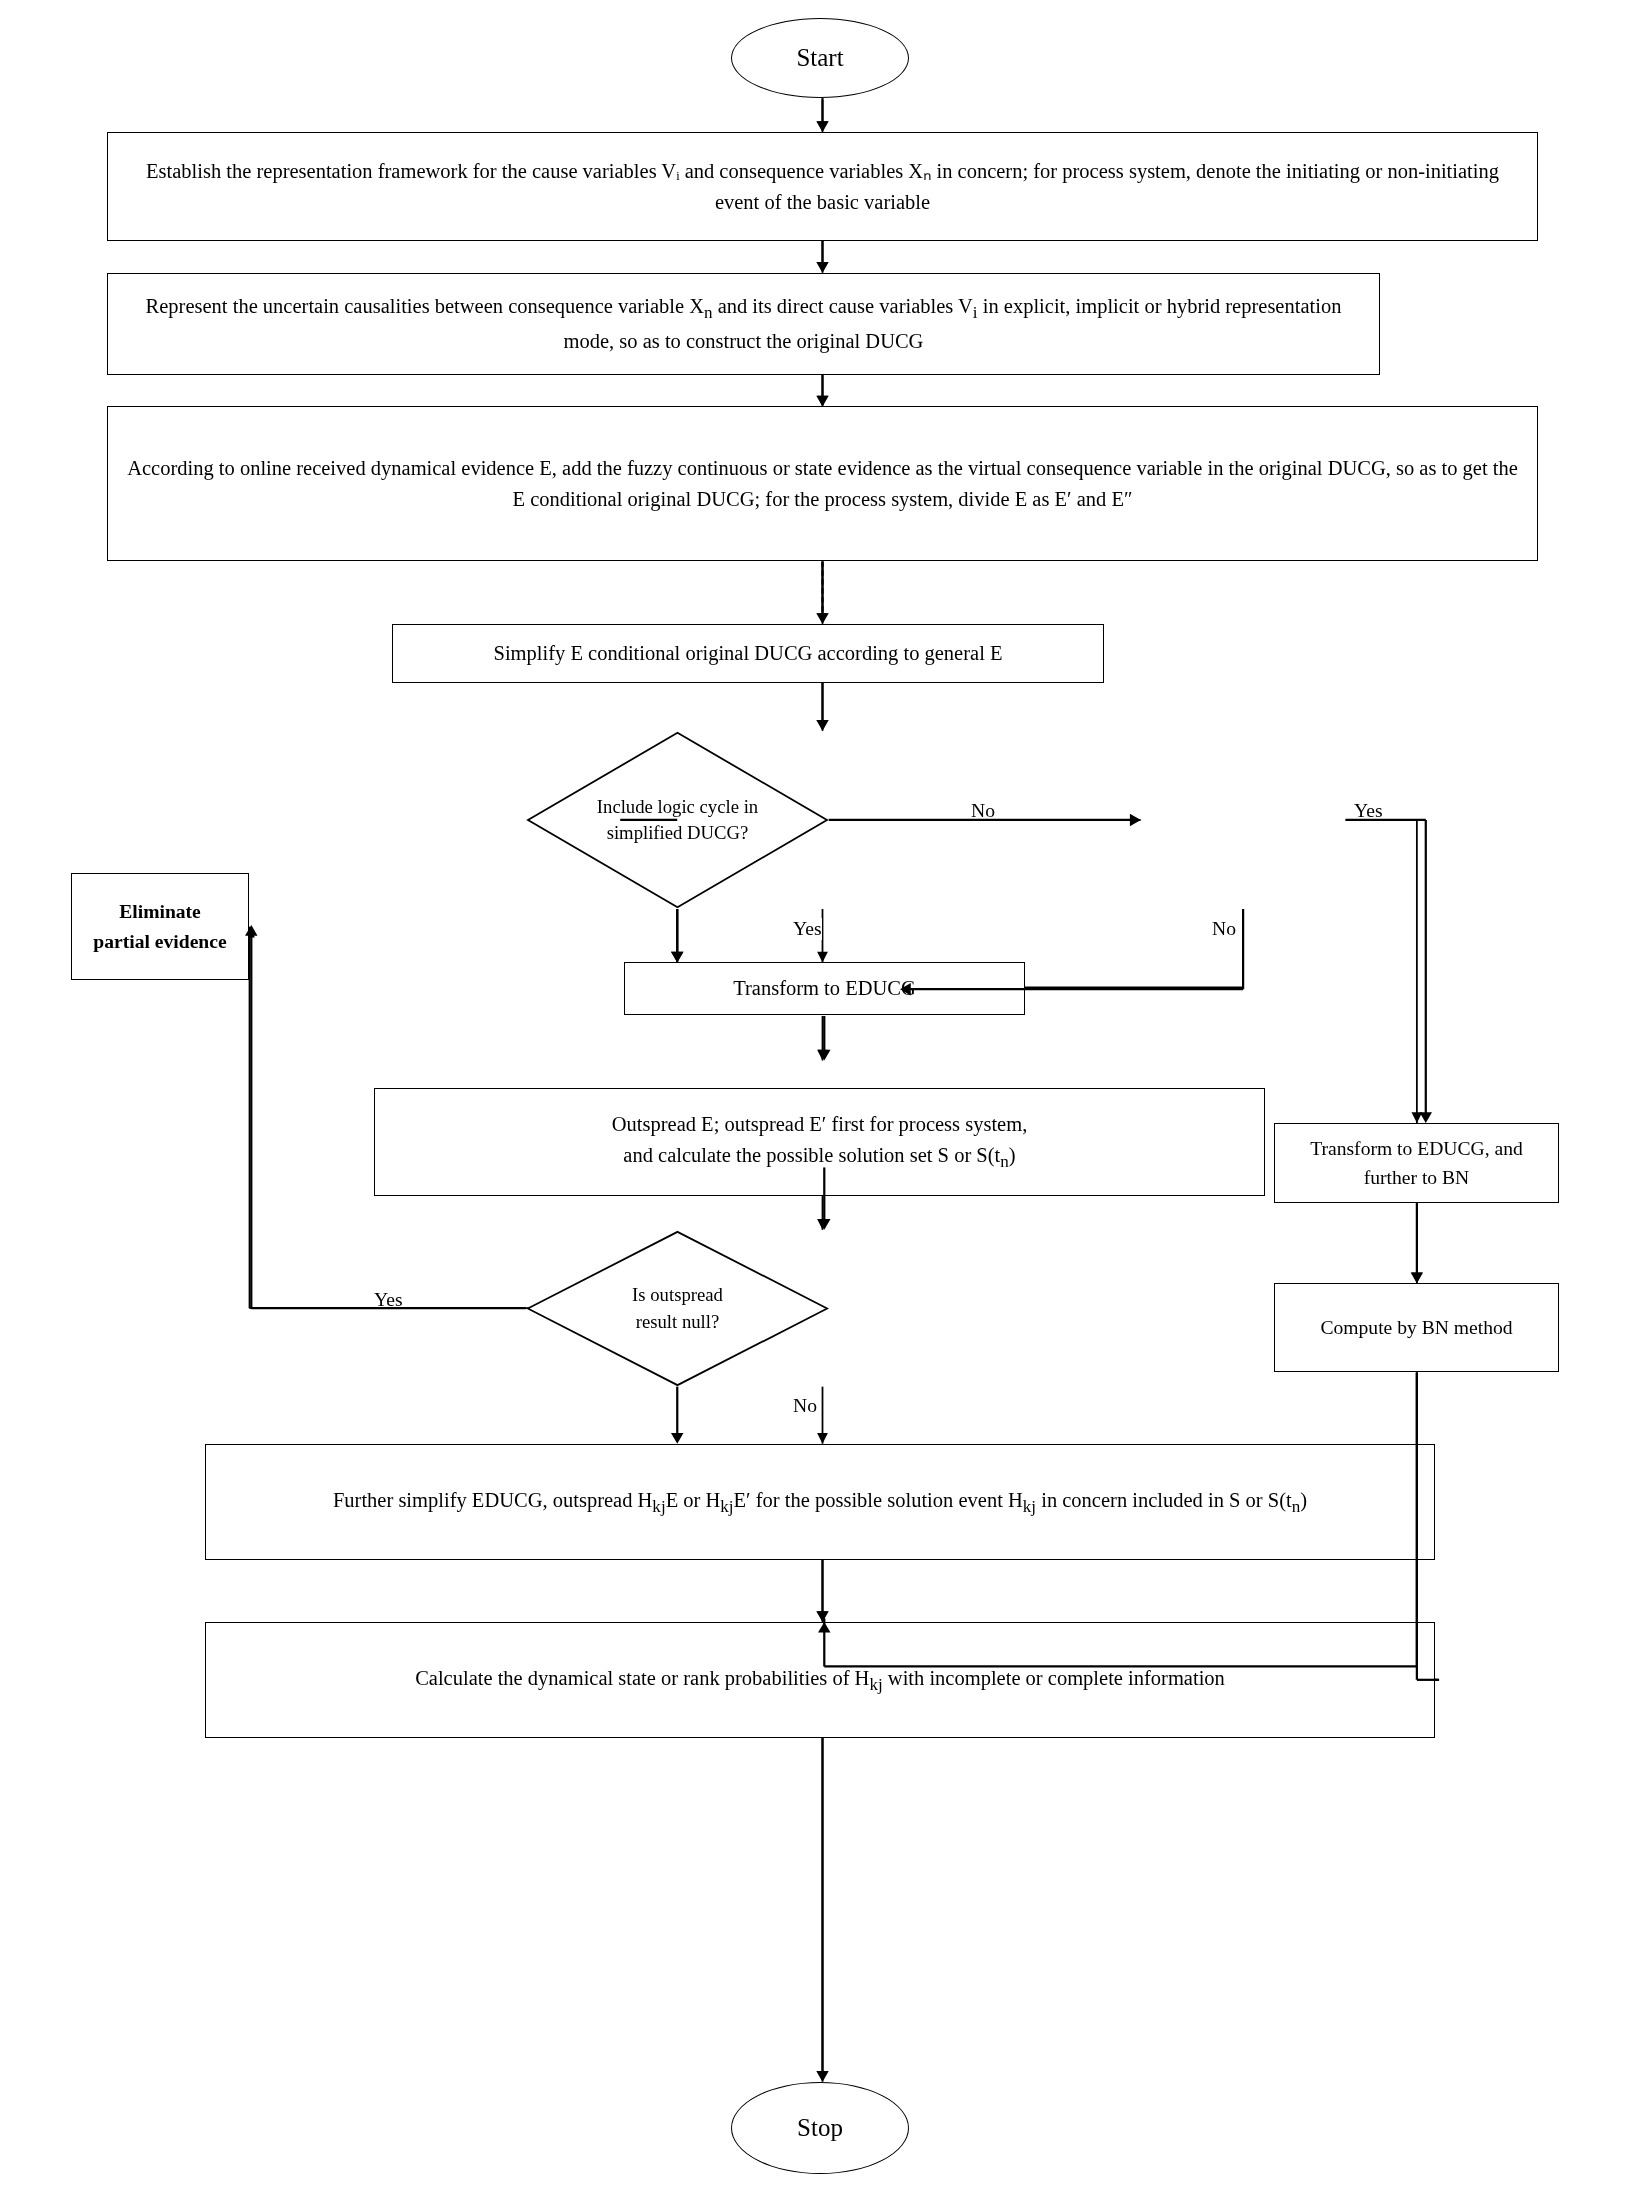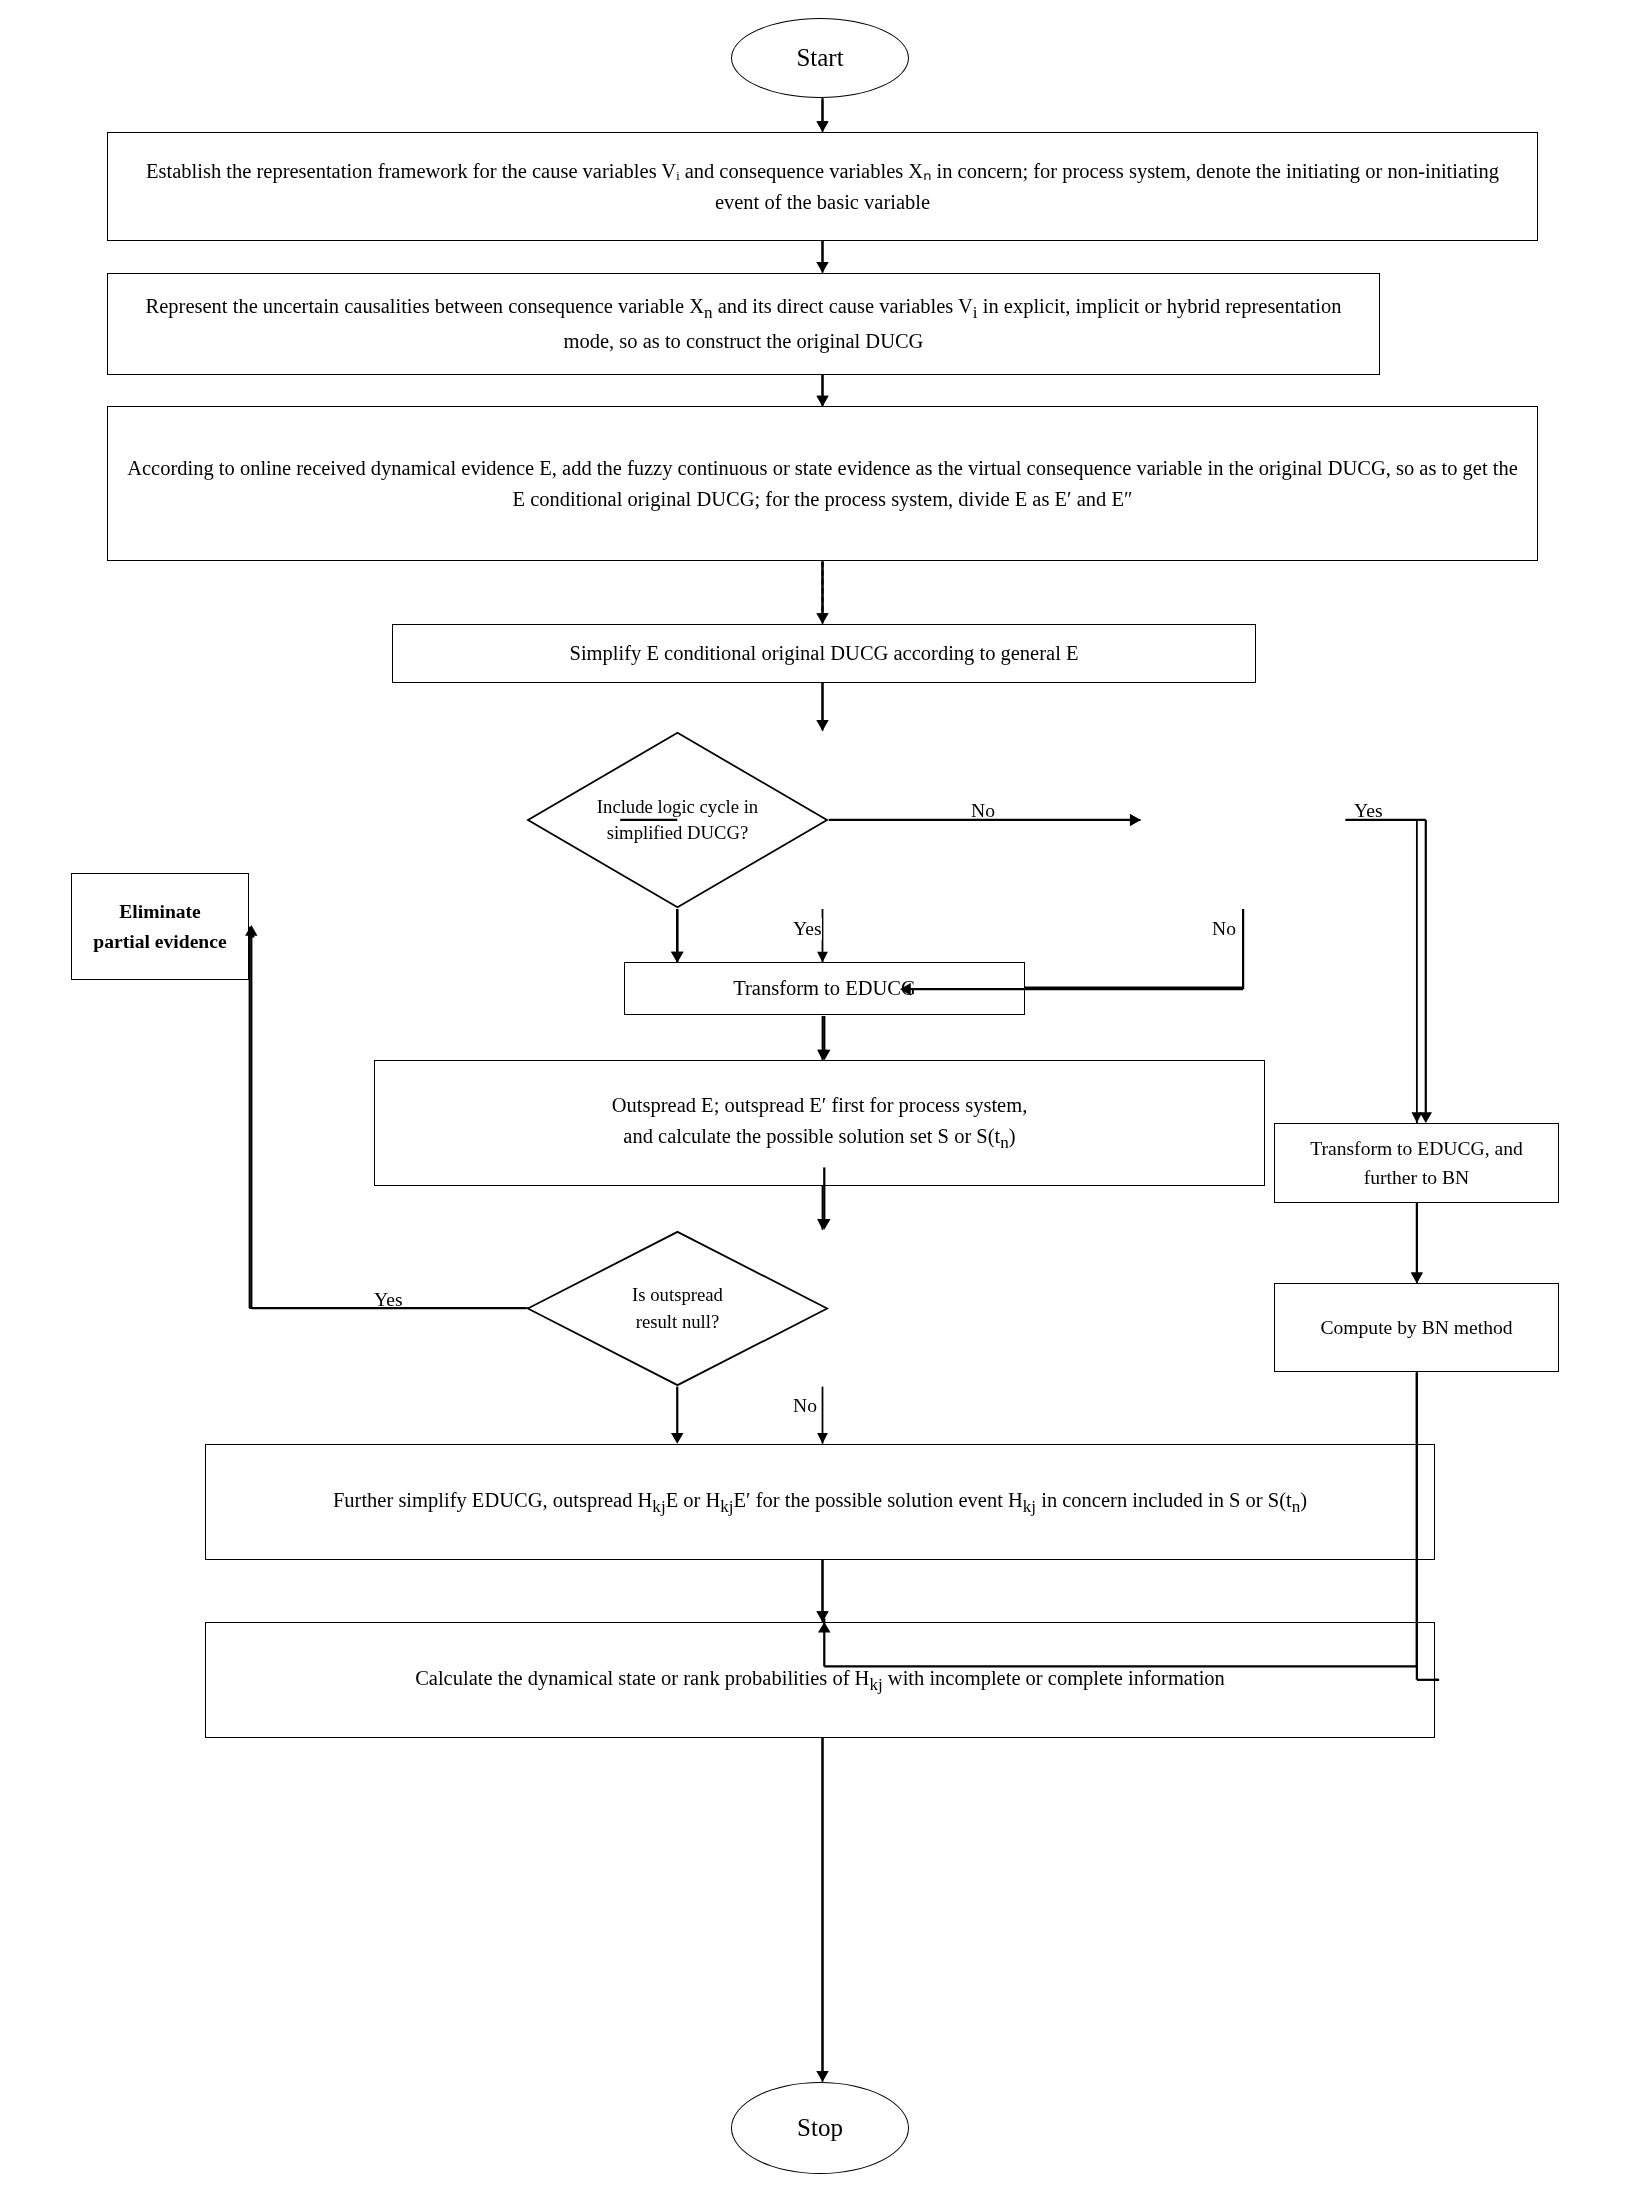--- a/index.html
+++ b/index.html
@@ -154,21 +154,21 @@
   </div>
 
   <div class="rect" style="left:107px; top:273px; width:1273px; height:102px; font-size:20.5px;">
     <span>Represent the uncertain causalities between consequence variable X<sub>n</sub> and its direct cause variables V<sub>i</sub> in explicit, implicit or hybrid representation mode, so as to construct the original DUCG</span>
   </div>
 
   <div class="rect" style="left:107px; top:406px; width:1431px; height:155px; font-size:20.5px;">
     <span>According to online received dynamical evidence E, add the fuzzy continuous or state evidence as the virtual consequence variable in the original DUCG, so as to get the E conditional original DUCG; for the process system, divide E as E′ and E″</span>
   </div>
 
-  <div class="rect" style="left:392px; top:624px; width:864px; height:59px; font-size:20.5px;">
+  <div class="rect" style="left:392px; top:624px; width:712px; height:59px; font-size:20.5px;">
     <span>Simplify E conditional original DUCG according to general E</span>
   </div>
 
   <div class="diamond" style="left:526px; top:731px; width:303px; height:178px;">
     <svg width="303" height="178" viewBox="0 0 340 200">
       <polygon points="170,2 338,100 170,198 2,100" fill="#fff" stroke="#000" stroke-width="2"></polygon>
     </svg>
     <div class="diamond-text" style="position:absolute; width:214px; text-align:center; font-size:18.7px; line-height:1.4;">
       <span>Include logic cycle in<br>simplified DUCG?</span>
     </div>
@@ -188,21 +188,21 @@
   </div>
 
   <div class="label" style="left:1212px; top:918px;">
     <span>No</span>
   </div>
 
   <div class="rect" style="left:624px; top:962px; width:401px; height:53px; font-size:20.5px;">
     <span>Transform to EDUCG</span>
   </div>
 
-  <div class="rect" style="left:374px; top:1060px; width:891px; height:126px; font-size:20.5px;">
+  <div class="rect" style="left:374px; top:1088px; width:891px; height:108px; font-size:20.5px;">
     <span>Outspread E; outspread E′ first for process system,<br>and calculate the possible solution set S or S(t<sub>n</sub>)</span>
   </div>
 
   <div class="diamond" style="left:526px; top:1230px; width:303px; height:157px;">
     <svg width="303" height="157" viewBox="0 0 340 176">
       <polygon points="170,2 338,88 170,174 2,88" fill="#fff" stroke="#000" stroke-width="2"></polygon>
     </svg>
     <div class="diamond-text" style="position:absolute; width:196px; text-align:center; font-size:18.7px; line-height:1.4;">
       <span>Is outspread<br>result null?</span>
     </div>

